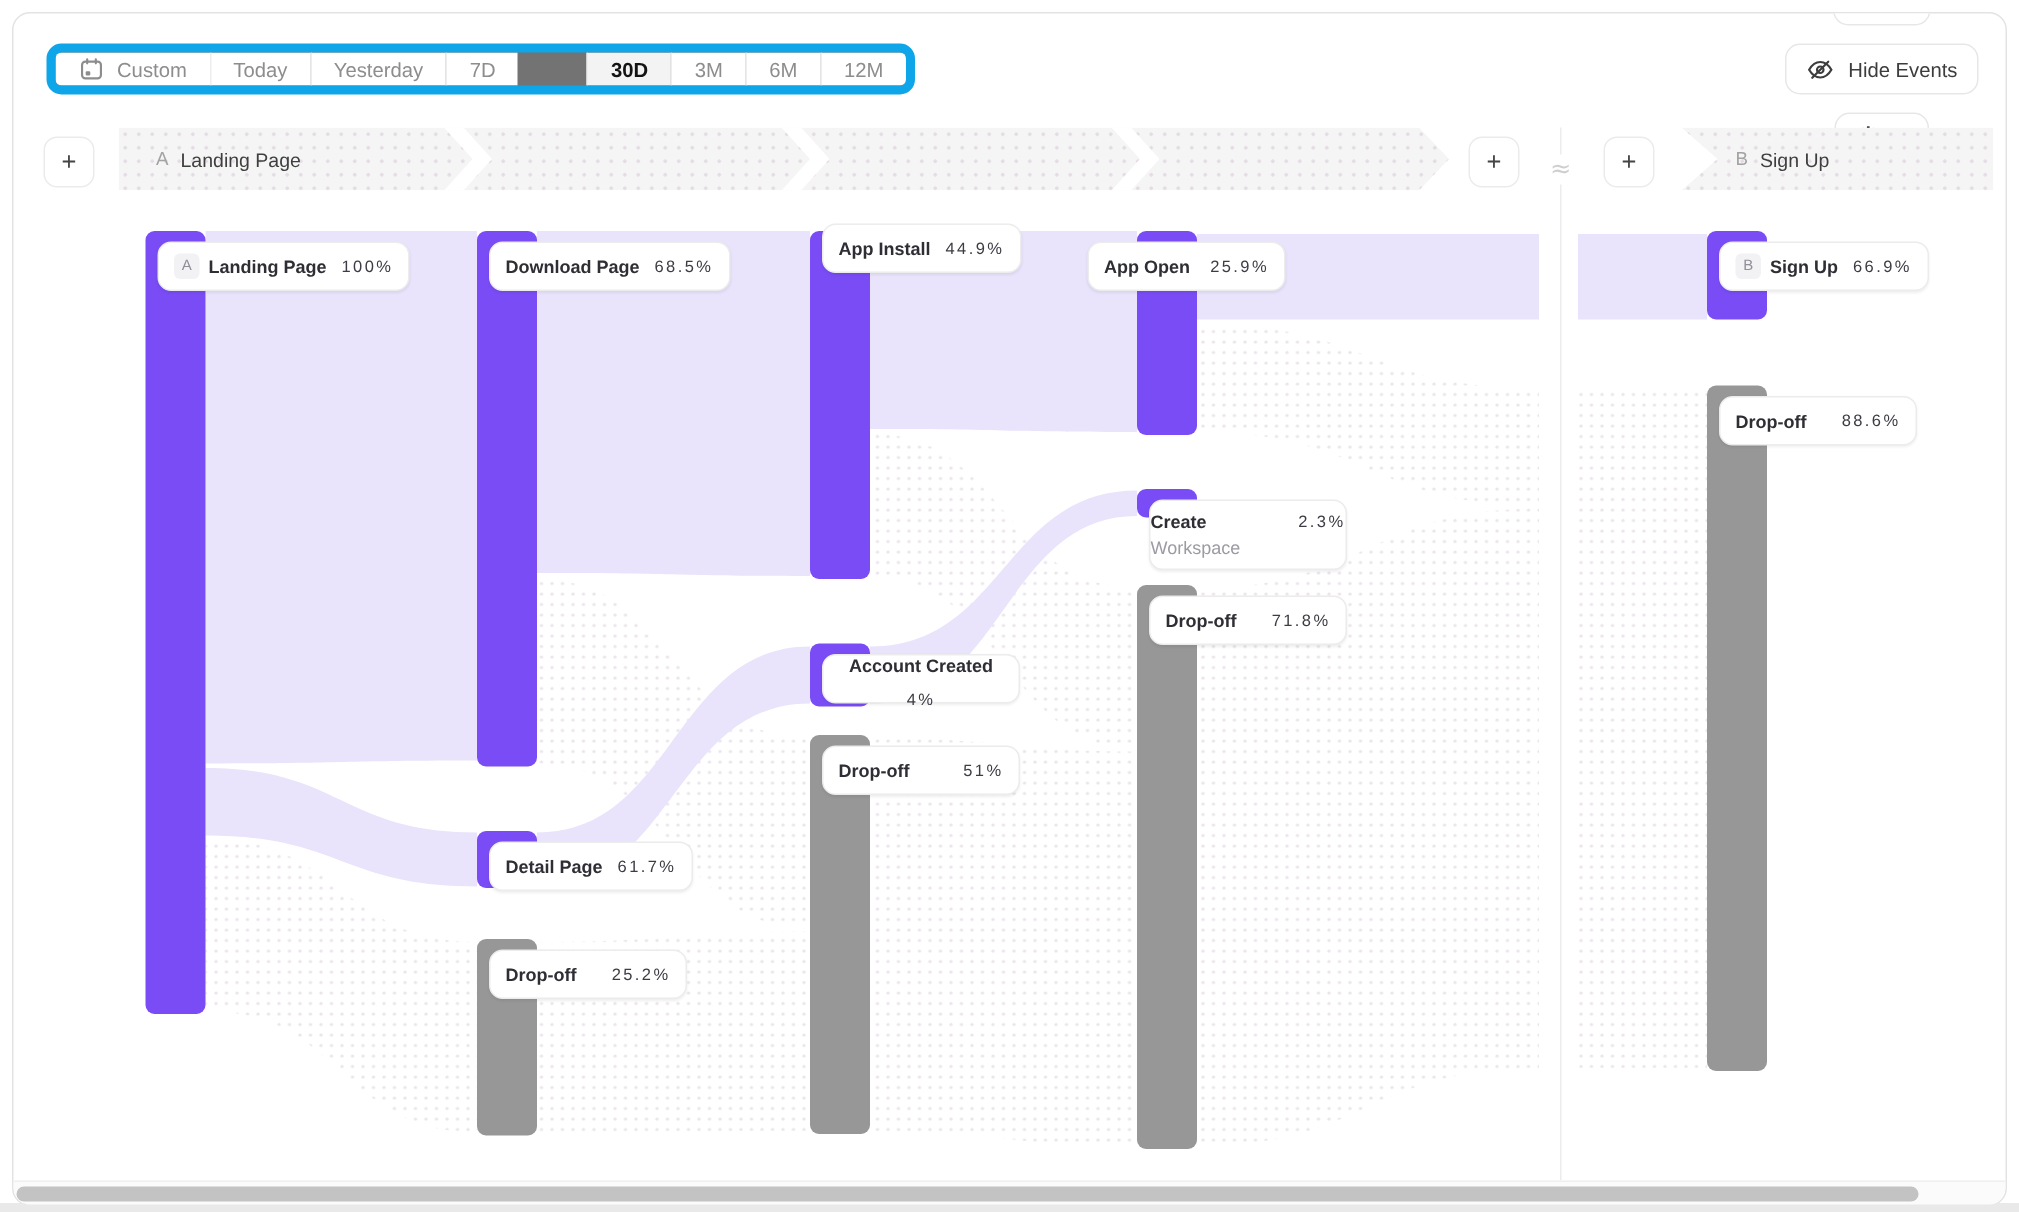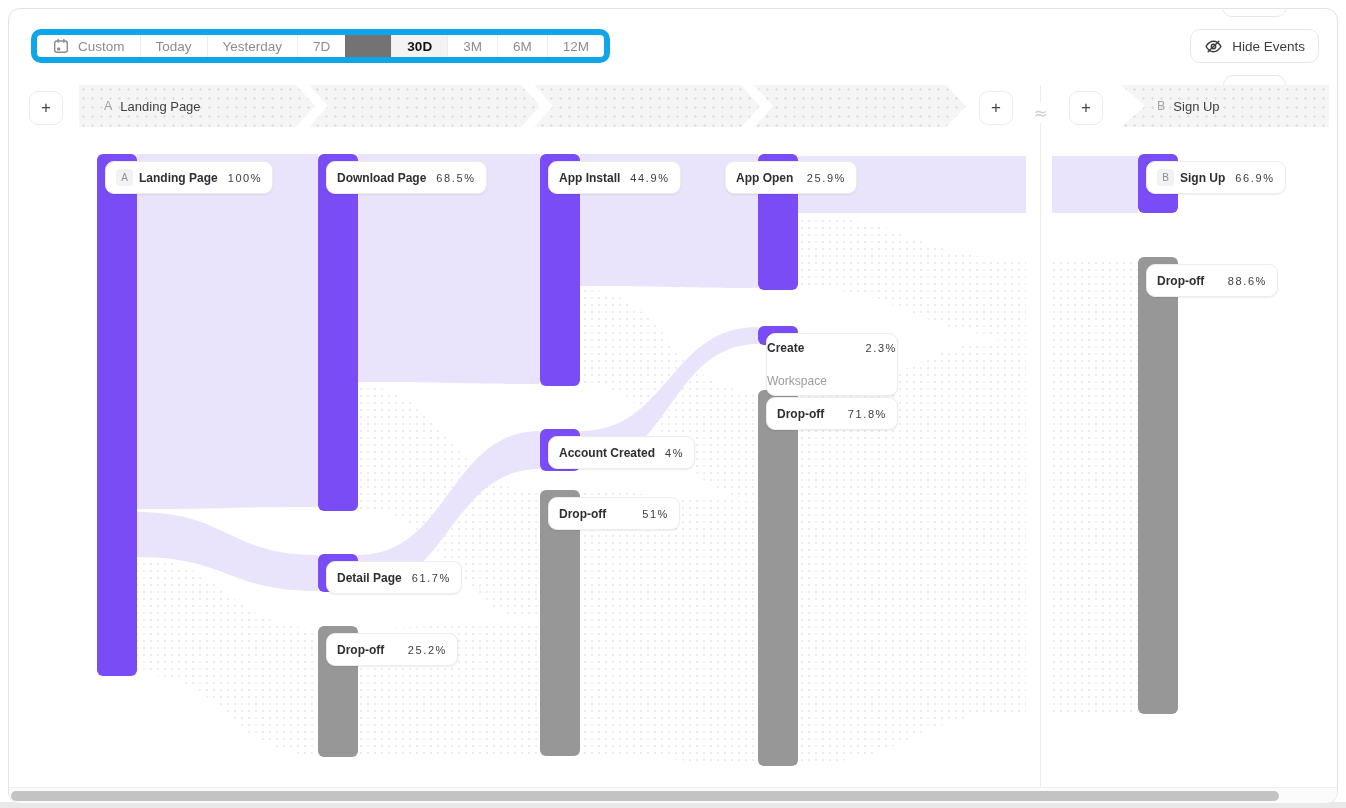--- a/index.html
+++ b/index.html
@@ -46,21 +46,21 @@
              box-shadow:0 1px 2px rgba(20,20,43,.07);height:33px;display:inline-flex;align-items:center;
              gap:10px;padding:0 10px;white-space:nowrap;z-index:5;min-width:132px;
              justify-content:space-between;box-sizing:border-box;cursor:pointer;}
   .nc-main{display:flex;align-items:center;gap:6px;}
   .nc-title{font-size:12px;font-weight:700;color:#2e2e34;}
   .nc-pct{font-size:11px;font-weight:500;color:#3c3c44;letter-spacing:1.6px;}
   .nc-badge{width:17px;height:17px;border-radius:4px;background:#f2f1f3;color:#8f8f98;font-size:10px;
             display:flex;align-items:center;justify-content:center;font-weight:500;}
   .node-card.two-line{height:auto;display:block;padding:7px 0;}
   .ncrow{display:flex;justify-content:space-between;align-items:center;gap:10px;}
-  .nc-sub{font-size:12px;color:#9b9ba3;font-weight:500;margin-top:19px;}
+  .nc-sub{font-size:12px;color:#9b9ba3;font-weight:500;margin-top:3px;}
 
   
   .hscroll{position:absolute;left:0;right:0;top:778px;height:16px;background:#fbfbfb;border-top:1px solid #efefef;z-index:7;}
   .hthumb{position:absolute;left:2px;top:3px;width:1268px;height:10px;background:#c3c3c3;border-radius:5px;cursor:pointer;}
 </style>
 </head>
 <body>
 
 <div class="viewport">
   <div class="card">
@@ -211,28 +211,28 @@
           <span class="nc-pct">61.7%</span>
         </div>
         <div class="bar" style="left: 309px; top: 617px; height: 131px; background: rgb(151, 151, 151);"></div>
         <div class="node-card" style="left: 317px; top: 624px;">
           <span class="nc-main">
             <span class="nc-title">Drop-off</span>
           </span>
           <span class="nc-pct">25.2%</span>
         </div>
         <div class="bar" style="left: 531px; top: 145px; height: 232px; background: rgb(122, 76, 245);"></div>
-        <div class="node-card" style="left: 539px; top: 152px;">
+        <div class="node-card" style="left: 539px; top: 140px;">
           <span class="nc-main">
             <span class="nc-title">App Install</span>
           </span>
           <span class="nc-pct">44.9%</span>
         </div>
         <div class="bar" style="left: 531px; top: 420px; height: 42px; background: rgb(122, 76, 245);"></div>
-        <div class="node-card" style="left: 539px; top: 427px;">
+        <div class="node-card" style="left: 539px; top: 427px; flex-direction: column;">
           <span class="nc-main">
             <span class="nc-title">Account Created</span>
           </span>
           <span class="nc-pct">4%</span>
         </div>
         <div class="bar" style="left: 531px; top: 481px; height: 266px; background: rgb(151, 151, 151);"></div>
         <div class="node-card" style="left: 539px; top: 488px;">
           <span class="nc-main">
             <span class="nc-title">Drop-off</span>
           </span>

